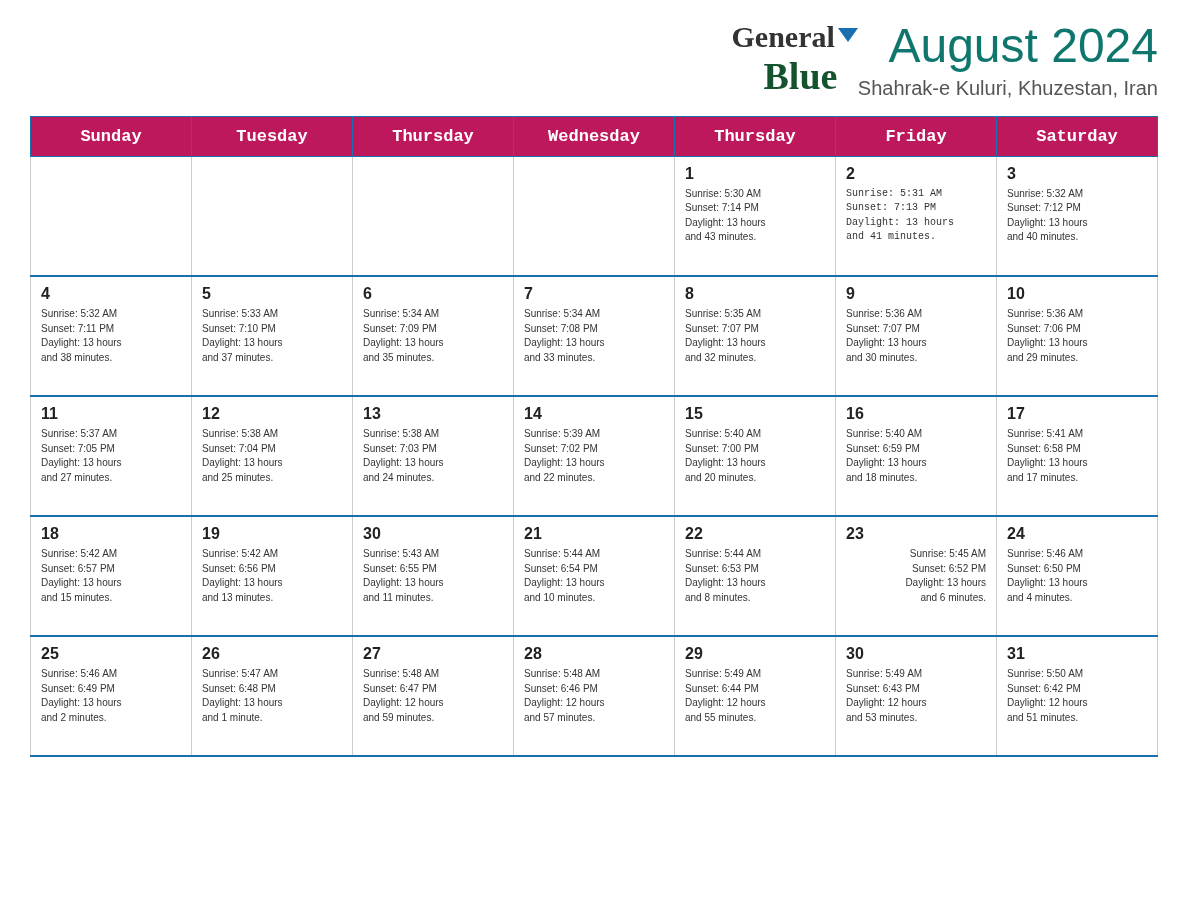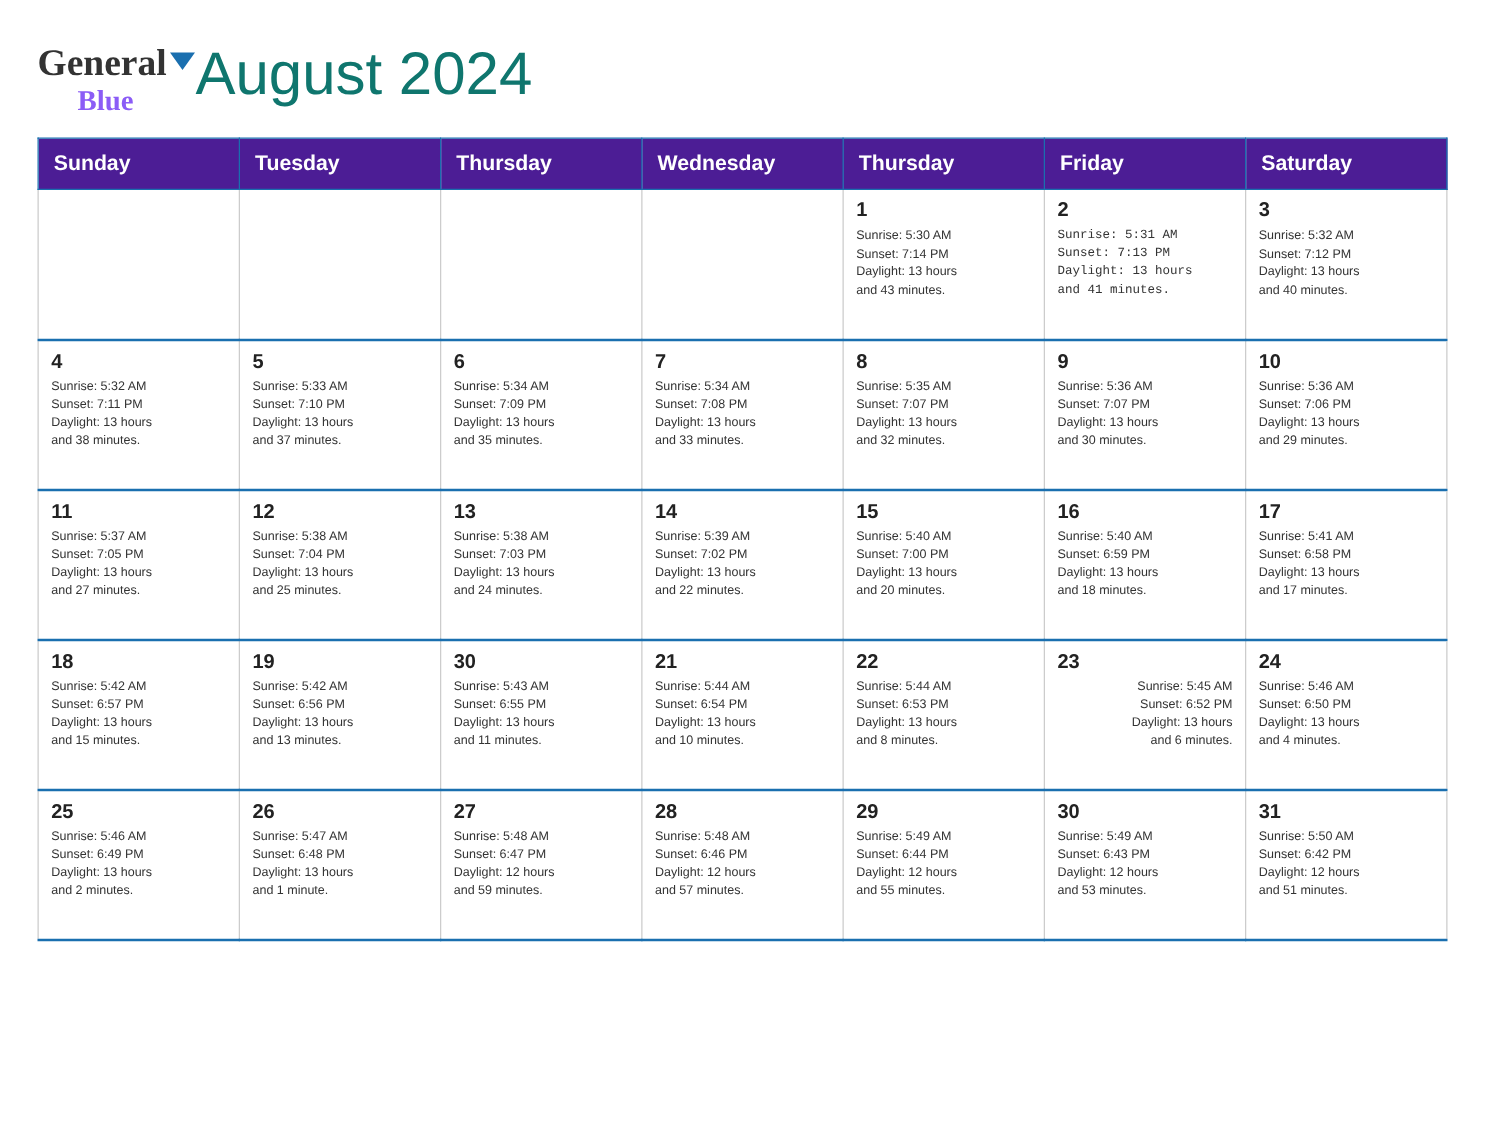--- a/index.html
+++ b/index.html
@@ -5,24 +5,23 @@
     * { box-sizing: border-box; margin: 0; padding: 0; }
     body {
       font-family: Arial, sans-serif;
       background: #fff;
       width: 1188px;
       min-height: 918px;
       padding: 20px 30px;
     }
     .header {
       display: flex;
-      justify-content: flex-start;
+      justify-content: flex-end;
       align-items: flex-start;
       margin-bottom: 10px;
-      margin-top: 14px;
     }
     .title-block {
       text-align: right;
     }
     .month-title {
       font-size: 48px;
       font-weight: normal;
       color: #0f766e;
       line-height: 1.1;
     }
@@ -30,27 +29,28 @@
       font-size: 20px;
       color: #555;
       margin-top: 4px;
     }
     .calendar {
       width: 100%;
       border-collapse: collapse;
       margin-top: 16px;
     }
     .calendar thead tr th {
-      background-color: #4c1d95;
+      background-color: #be185d;
       color: #fff;
       font-size: 17px;
       font-weight: bold;
       padding: 10px 12px;
-      text-align: left;
+      text-align: center;
       border: 1px solid #1a6faf;
+      font-family: Liberation Mono, monospace;
     }
     .calendar tbody tr td {
       border: 1px solid #ccc;
       vertical-align: top;
       padding: 8px 10px;
       font-size: 13px;
       color: #333;
       width: calc(100% / 7);
       min-height: 110px;
       height: 120px;
@@ -89,25 +89,26 @@
   <div class="logo-wrapper">
     <div class="logo-row1">
       <span style="font-size:30px;font-weight:bold;color:#333;font-family:Georgia,serif;">General</span>
       <span style="display:inline-block;margin-left:3px;vertical-align:middle;position:relative;top:-1px;">
         <svg width="20" height="20" viewBox="0 0 20 20">
           <polygon points="0,4 20,4 10,18" fill="#1a6faf"></polygon>
         </svg>
       </span>
     </div>
     <div>
-      <span style="font-size:23px;font-weight:bold;color:#8b5cf6;font-family:Georgia,serif;margin-left:32px;">Blue</span>
+      <span style="font-size:38px;font-weight:bold;color:#14532d;font-family:Georgia,serif;margin-left:32px;">Blue</span>
     </div>
   </div>
   <div class="title-block">
     <div class="month-title">August 2024</div>
+    <div class="location">Shahrak-e Kuluri, Khuzestan, Iran</div>
   </div>
 </div>
 
 <table class="calendar">
   <thead>
     <tr>
     <th>Sunday</th>
         <th>Tuesday</th>
         <th>Thursday</th>
         <th>Wednesday</th>

